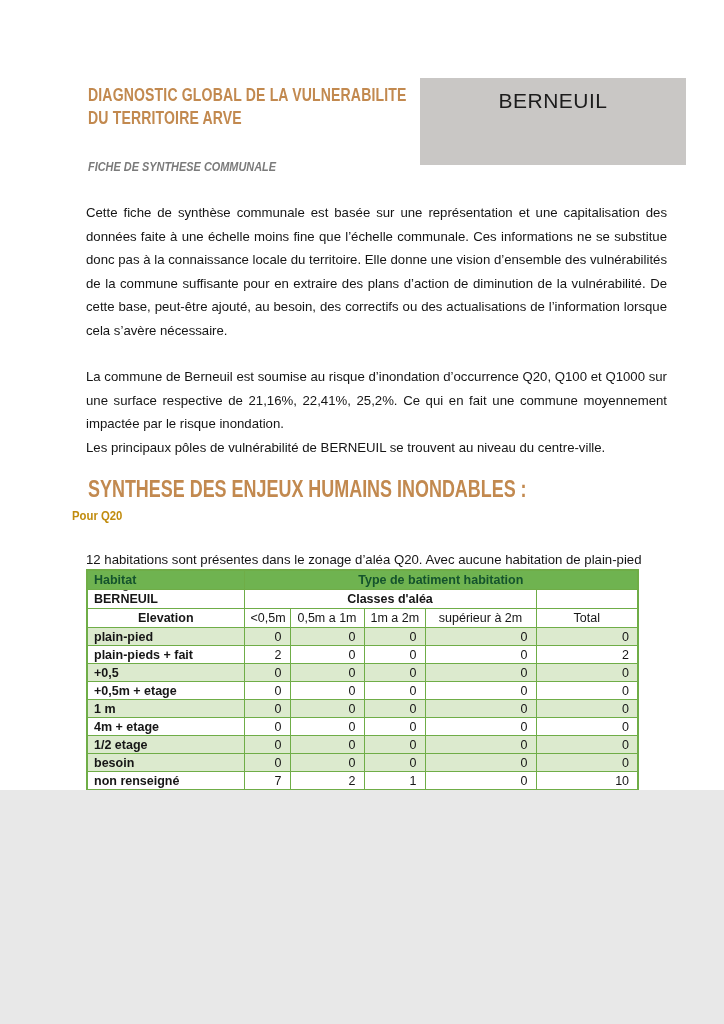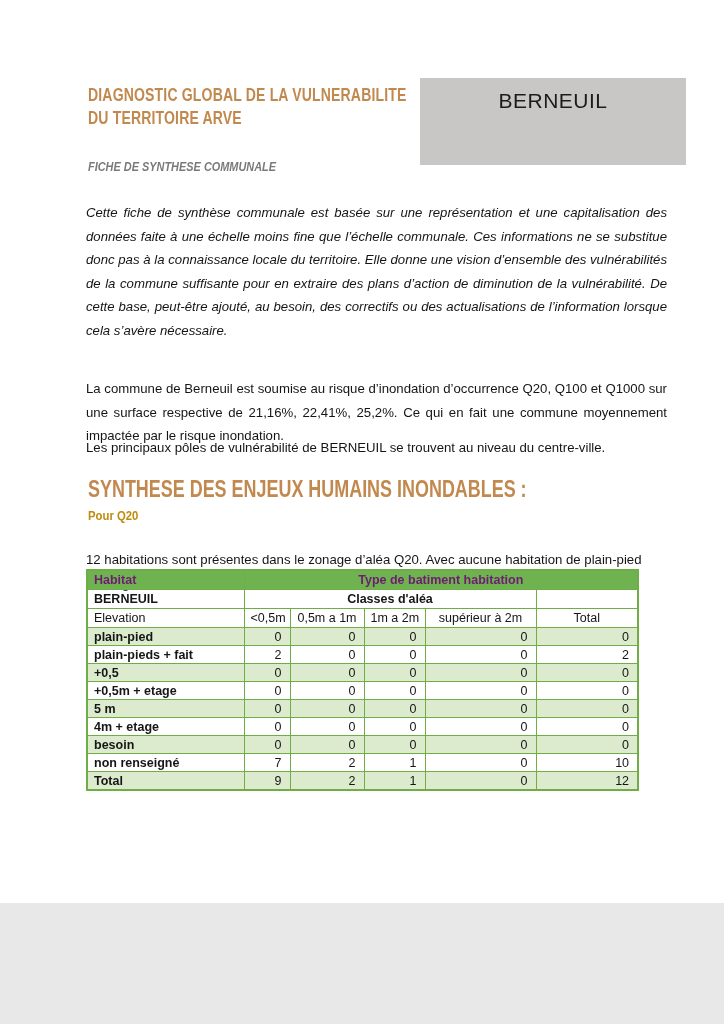--- a/index.html
+++ b/index.html
@@ -1,62 +1,62 @@
 <!DOCTYPE html>
 <html><head>
 <meta charset="utf-8">
 <style>
   html,body{margin:0;padding:0;background:#e8e8e8;}
   .page{
     position:relative;
-    width:724px;height:903px;
+    width:724px;height:790px;
     margin:0 auto;
     background:#ffffff;
     font-family:"Liberation Sans", sans-serif;
     color:#161616;
     overflow:hidden;
   }
   .condensed{display:inline-block;transform:scaleX(0.78);transform-origin:left center;white-space:nowrap;}
   .condensed-sm{display:inline-block;transform:scaleX(0.84);transform-origin:left center;white-space:nowrap;}
 
   .doc-title{position:absolute;left:88px;top:84px;font-size:18px;line-height:23px;font-weight:bold;color:#c2894f;letter-spacing:0.2px;}
   .doc-subtitle{position:absolute;left:88px;top:135px;font-size:13px;font-weight:bold;font-style:italic;color:#7a7a7a;margin-top:24px;}
   .commune-box{position:absolute;left:420px;top:78px;width:266px;height:87px;background:#c9c7c5;}
   .commune-box .commune-name{display:block;text-align:center;margin-top:11px;font-size:21px;letter-spacing:0.5px;color:#1c1c1c;}
 
   .body-text{position:absolute;width:581px;left:86px;font-size:13.2px;line-height:23.5px;text-align:justify;color:#151515;}
-  .intro{top:188px;font-style:italic;}
-  .desc-para1{top:364px;}
+  .intro{top:188px;}
+  .desc-para1{top:352px;}
   .desc-para2{top:423px;text-align:left;}
   .q20-para{top:535px;text-align:left;}
 
   .section-heading{position:absolute;left:88px;font-weight:bold;color:#c2894f;}
   .desc-heading{top:317px;font-size:22px;}
   .synthese-heading{top:476px;font-size:23px;}
-  .scenario-label{position:absolute;left:88px;top:508px;font-size:13.5px;font-weight:bold;color:#c18c0e;}
+  .scenario-label{position:absolute;left:72px;top:508px;font-size:13.5px;font-weight:bold;color:#c18c0e;}
 
   table.enjeux{
     position:absolute;left:86px;top:569px;
     width:551px;border-collapse:collapse;table-layout:fixed;
     font-size:12.5px;color:#161616;
     border:2px solid #6fad47;
   }
   table.enjeux th, table.enjeux td{
     border:1px solid #6fad47;
     padding:0 6px;height:17px;
     font-weight:normal;text-align:left;
     overflow:hidden;white-space:nowrap;
   }
-  tr.hdr-type th{background:#6fb350;color:#701a75;font-weight:bold;height:18px;}
+  tr.hdr-type th{background:#6fb350;color:#14532d;font-weight:bold;height:18px;}
   tr.hdr-type th.span-center{text-align:center;}
   tr.hdr-commune td{height:18px;font-weight:bold;}
   tr.hdr-commune td.commune-cell{font-weight:bold;}
   tr.hdr-commune td.classes-cell{text-align:center;}
   tr.hdr-cols td{height:18px;}
-  tr.hdr-cols td.col-label{font-weight:normal;}
+  tr.hdr-cols td.col-label{font-weight:bold;text-align:center;}
   tr.hdr-cols td.col-center{text-align:center;}
   tr.data-row td.row-label{font-weight:bold;}
   tr.data-row td.val{text-align:right;padding-right:8px;}
   tr.band{background:#dceace;}
 </style>
 </head>
 <body>
 
 <div class="page">
 
@@ -143,29 +143,37 @@
       </tr>
       <tr class="data-row">
         <td class="row-label">+0,5m + etage</td>
         <td class="val">0</td>
         <td class="val">0</td>
         <td class="val">0</td>
         <td class="val">0</td>
         <td class="val">0</td>
       </tr>
       <tr class="data-row band">
-        <td class="row-label">5 m</td>
+        <td class="row-label">1 m</td>
         <td class="val">0</td>
         <td class="val">0</td>
         <td class="val">0</td>
         <td class="val">0</td>
         <td class="val">0</td>
       </tr>
       <tr class="data-row">
         <td class="row-label">4m + etage</td>
+        <td class="val">0</td>
+        <td class="val">0</td>
+        <td class="val">0</td>
+        <td class="val">0</td>
+        <td class="val">0</td>
+      </tr>
+      <tr class="data-row band">
+        <td class="row-label">1/2 etage</td>
         <td class="val">0</td>
         <td class="val">0</td>
         <td class="val">0</td>
         <td class="val">0</td>
         <td class="val">0</td>
       </tr>
       <tr class="data-row band">
         <td class="row-label">besoin</td>
         <td class="val">0</td>
         <td class="val">0</td>

